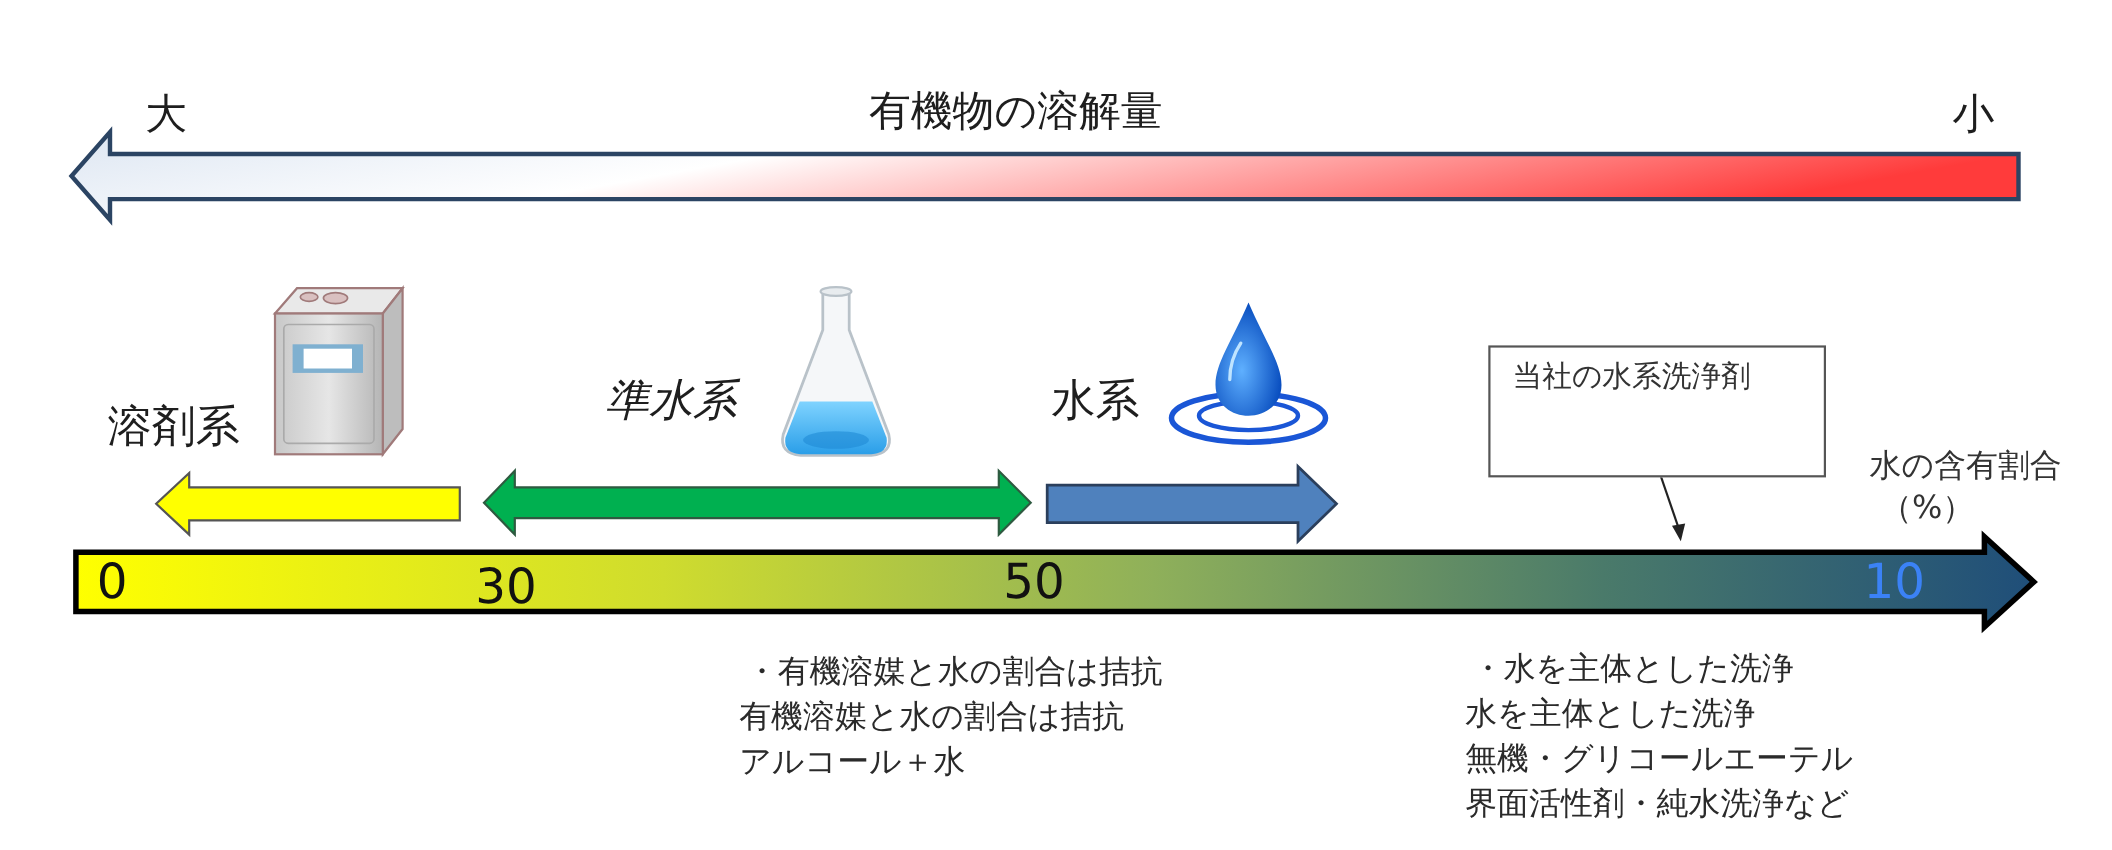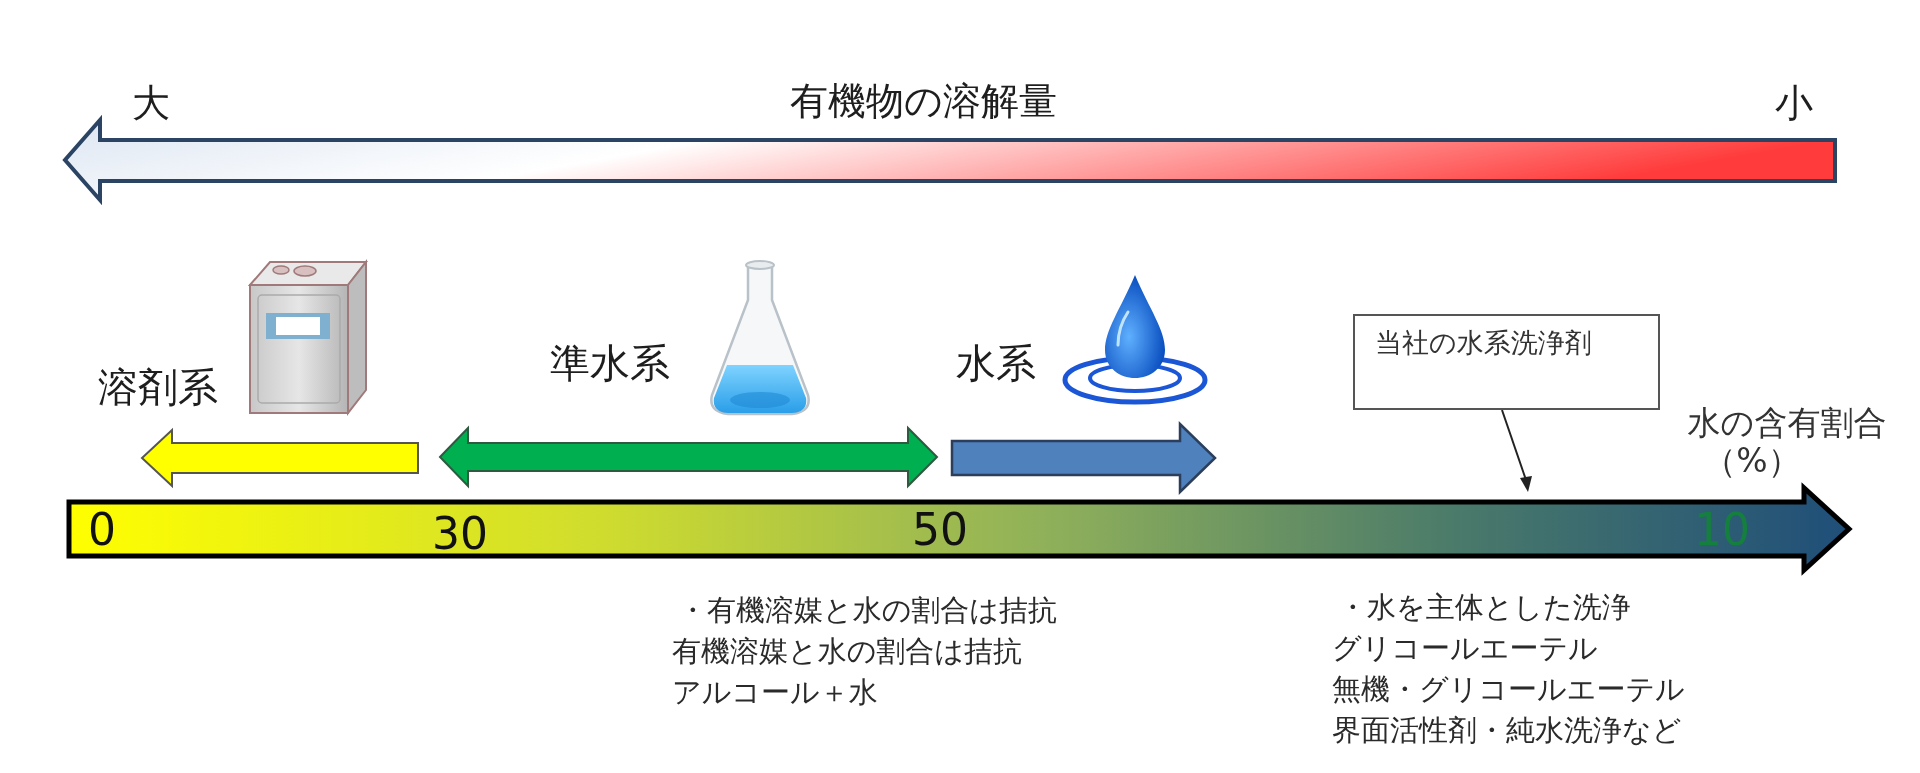--- a/index.html
+++ b/index.html
@@ -6,21 +6,21 @@
   body { width:1920px; height:773px; position:relative; overflow:hidden;
          font-family:"DejaVu Sans","Liberation Sans",sans-serif; color:#1a1a1a; }
   .abs { position:absolute; }
   svg.layer { position:absolute; left:0; top:0; }
   .lbl-big { font-size:38px; color:#1e1e1e; white-space:nowrap; }
   .lbl-cat { font-size:40px; color:#1e1e1e; white-space:nowrap; }
   .tick { font-size:44px; white-space:nowrap; line-height:1; }
   .note { font-size:29px; color:#2a2a2a; line-height:41px; white-space:nowrap; }
   .callout { border:2px solid #555; background:#fff; padding:8px 20px 8px 20px;
              font-size:27px; color:#333; line-height:38px; box-sizing:border-box; }
-  .axis-cap { font-size:33px; color:#333; line-height:38px; white-space:nowrap; text-align:center; }
+  .axis-cap { font-size:29px; color:#333; line-height:38px; white-space:nowrap; text-align:center; }
 </style>
 </head>
 <body>
 
 <svg class="layer" width="1920" height="773" viewBox="0 0 1920 773">
   <defs>
     <linearGradient id="topGrad" x1="0" y1="0" x2="1" y2="0.25">
       <stop offset="0" stop-color="#dde6f2"></stop>
       <stop offset="0.4" stop-color="#ffffff"></stop>
       <stop offset="1" stop-color="#ff3b3b"></stop>
@@ -96,41 +96,41 @@
     <line x1="1502" y1="410" x2="1526" y2="480" stroke="#222" stroke-width="2"></line>
     <polygon points="1520,478 1532,476 1528,492" fill="#222"></polygon>
   </g>
 </svg>
 
 <div class="abs lbl-big" style="left:132px; top:78px;">大</div>
 <div class="abs lbl-big" style="left:790px; top:76px;">有機物の溶解量</div>
 <div class="abs lbl-big" style="left:1775px; top:78px;">小</div>
 
 <div class="abs lbl-cat" style="left:98px; top:336px;margin-top:24px;">溶剤系</div>
-<div class="abs lbl-cat" style="left:550px; top:336px;">準水系</div>
+<div class="abs lbl-cat" style="left:550px; top:336px;font-style:italic;">準水系</div>
 <div class="abs lbl-cat" style="left:956px; top:336px;">水系</div>
 
-<div class="abs callout" style="left:1353px; top:314px; width:307px; height:96px;">
+<div class="abs callout" style="left:1353px; top:314px; width:307px; height:120px;">
   <div>当社の水系洗浄剤</div>
 </div>
 
 <div class="abs axis-cap" style="left:1672px; top:404px; width:230px;">
   <div>水の含有割合</div>
   <div style="margin-left:-70px;">（%）</div>
 </div>
 
 <div class="abs tick" style="left:88px; top:508px; color:#111;">0</div>
 <div class="abs tick" style="left:432px; top:512px; color:#111;">30</div>
 <div class="abs tick" style="left:912px; top:508px; color:#111;">50</div>
-<div class="abs tick" style="left:1694px; top:508px; color:#15803d;">10</div>
+<div class="abs tick" style="left:1694px; top:508px; color:#3b82f6;">10</div>
 
 <div class="abs note" style="left:672px; top:590px;">
   <div style="margin-left:6px;">・有機溶媒と水の割合は拮抗</div>
   <div>有機溶媒と水の割合は拮抗</div>
   <div>アルコール＋水</div>
 </div>
 
 <div class="abs note" style="left:1332px; top:587px;">
   <div style="margin-left:6px;">・水を主体とした洗浄</div>
-  <div>グリコールエーテル</div>
+  <div>水を主体とした洗浄</div>
   <div>無機・グリコールエーテル</div>
   <div>界面活性剤・純水洗浄など</div>
 </div>
 
 </body></html>

